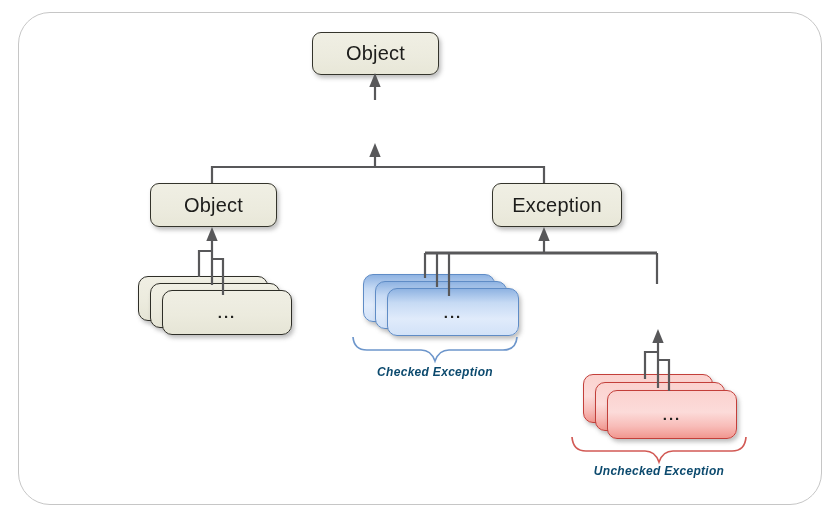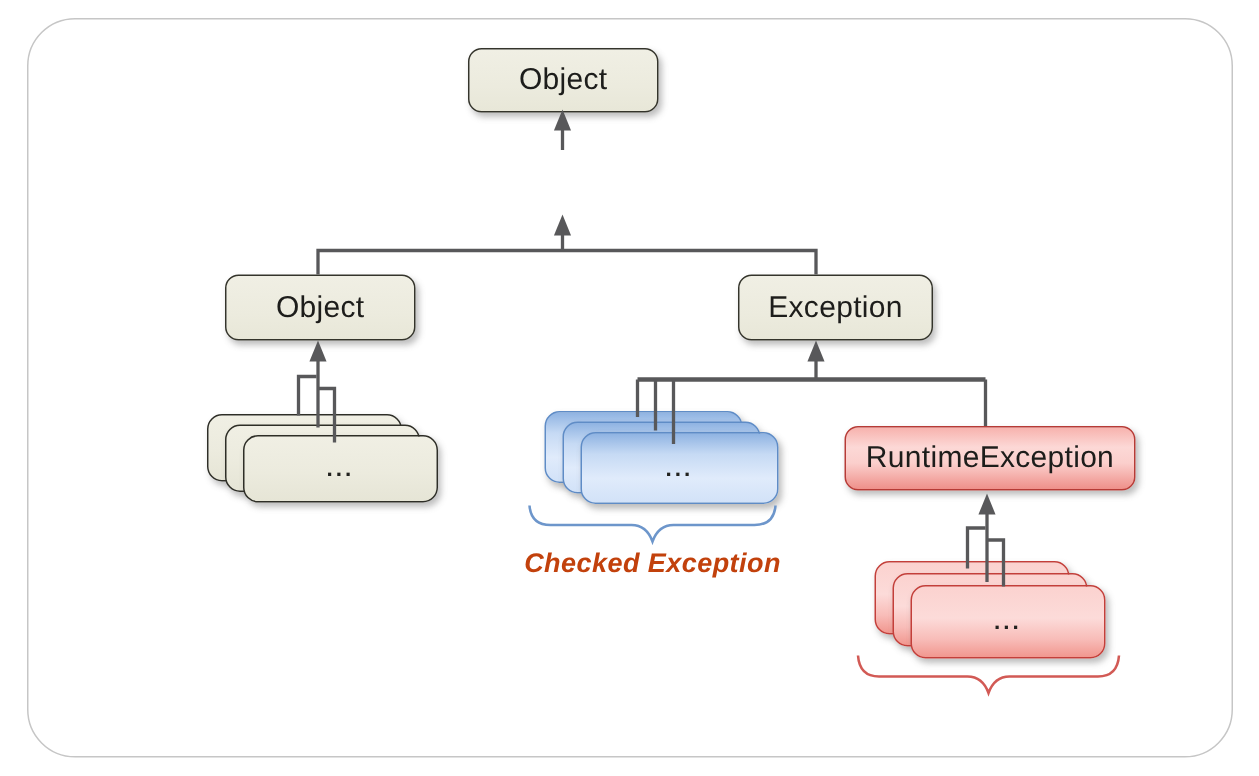--- a/index.html
+++ b/index.html
@@ -70,24 +70,24 @@
   }
   .stack-card.red {
     background: linear-gradient(180deg, #fbd2cf 0%, #fcdbd9 45%, #f8bcb8 75%, #f1978f 100%);
     border: 1.6px solid #c33f3a;
     box-shadow: 2px 3px 4px rgba(110,110,110,0.45);
   }
   .brace-label {
     position: absolute;
     width: 240px;
     text-align: center;
-    font-size: 18px;
+    font-size: 12px;
     font-weight: bold;
     font-style: italic;
-    color: #c2410c;
+    color: #0c4a6e;
     letter-spacing: 0.3px;
     z-index: 4;
   }
   svg.overlay {
     position: absolute;
     left: 0;
     top: 0;
     width: 839px;
     height: 517px;
     z-index: 5;
@@ -101,21 +101,20 @@
 
   <div class="frame"></div>
 
   <div class="node neutral" style="left:312px; top:32px;  width:125px; height:41px;">Object</div>
 
 
   <div class="node neutral" style="left:150px; top:183px; width:125px; height:42px;">Object</div>
 
   <div class="node neutral" style="left:492px; top:183px; width:128px; height:42px;">Exception</div>
 
-  <div class="node red-node" style="left:563px; top:284px; width:192px; height:41px; font-size:20px;">RuntimeException</div>
 
   <div>
     <div class="stack-card beige" style="left:138px; top:276px; width:128px; height:43px;"></div>
     <div class="stack-card beige" style="left:150px; top:283px; width:128px; height:43px;"></div>
     <div class="stack-card beige" style="left:162px; top:290px; width:128px; height:43px;">...</div>
   </div>
 
   <div>
     <div class="stack-card blue" style="left:363px; top:274px; width:130px; height:46px;"></div>
     <div class="stack-card blue" style="left:375px; top:281px; width:130px; height:46px;"></div>
@@ -123,20 +122,21 @@
   </div>
 
   <div>
     <div class="stack-card red" style="left:583px; top:374px; width:128px; height:47px;"></div>
     <div class="stack-card red" style="left:595px; top:382px; width:128px; height:47px;"></div>
     <div class="stack-card red" style="left:607px; top:390px; width:128px; height:47px;">...</div>
   </div>
 
   <div class="brace-label" style="left:315px; top:365px;">Checked Exception</div>
 
+  <div class="brace-label" style="left:539px; top:464px;">Unchecked Exception</div>
 
   <svg class="overlay" viewBox="0 0 839 517">
     <g stroke="#58585a" stroke-width="2.2" fill="none" stroke-linecap="butt">
 
       <g>
         <line x1="375" y1="100" x2="375" y2="85"></line>
         <polygon points="375,73 369.3,87 380.7,87" fill="#58585a" stroke="none"></polygon>
       </g>
 
       <g>

